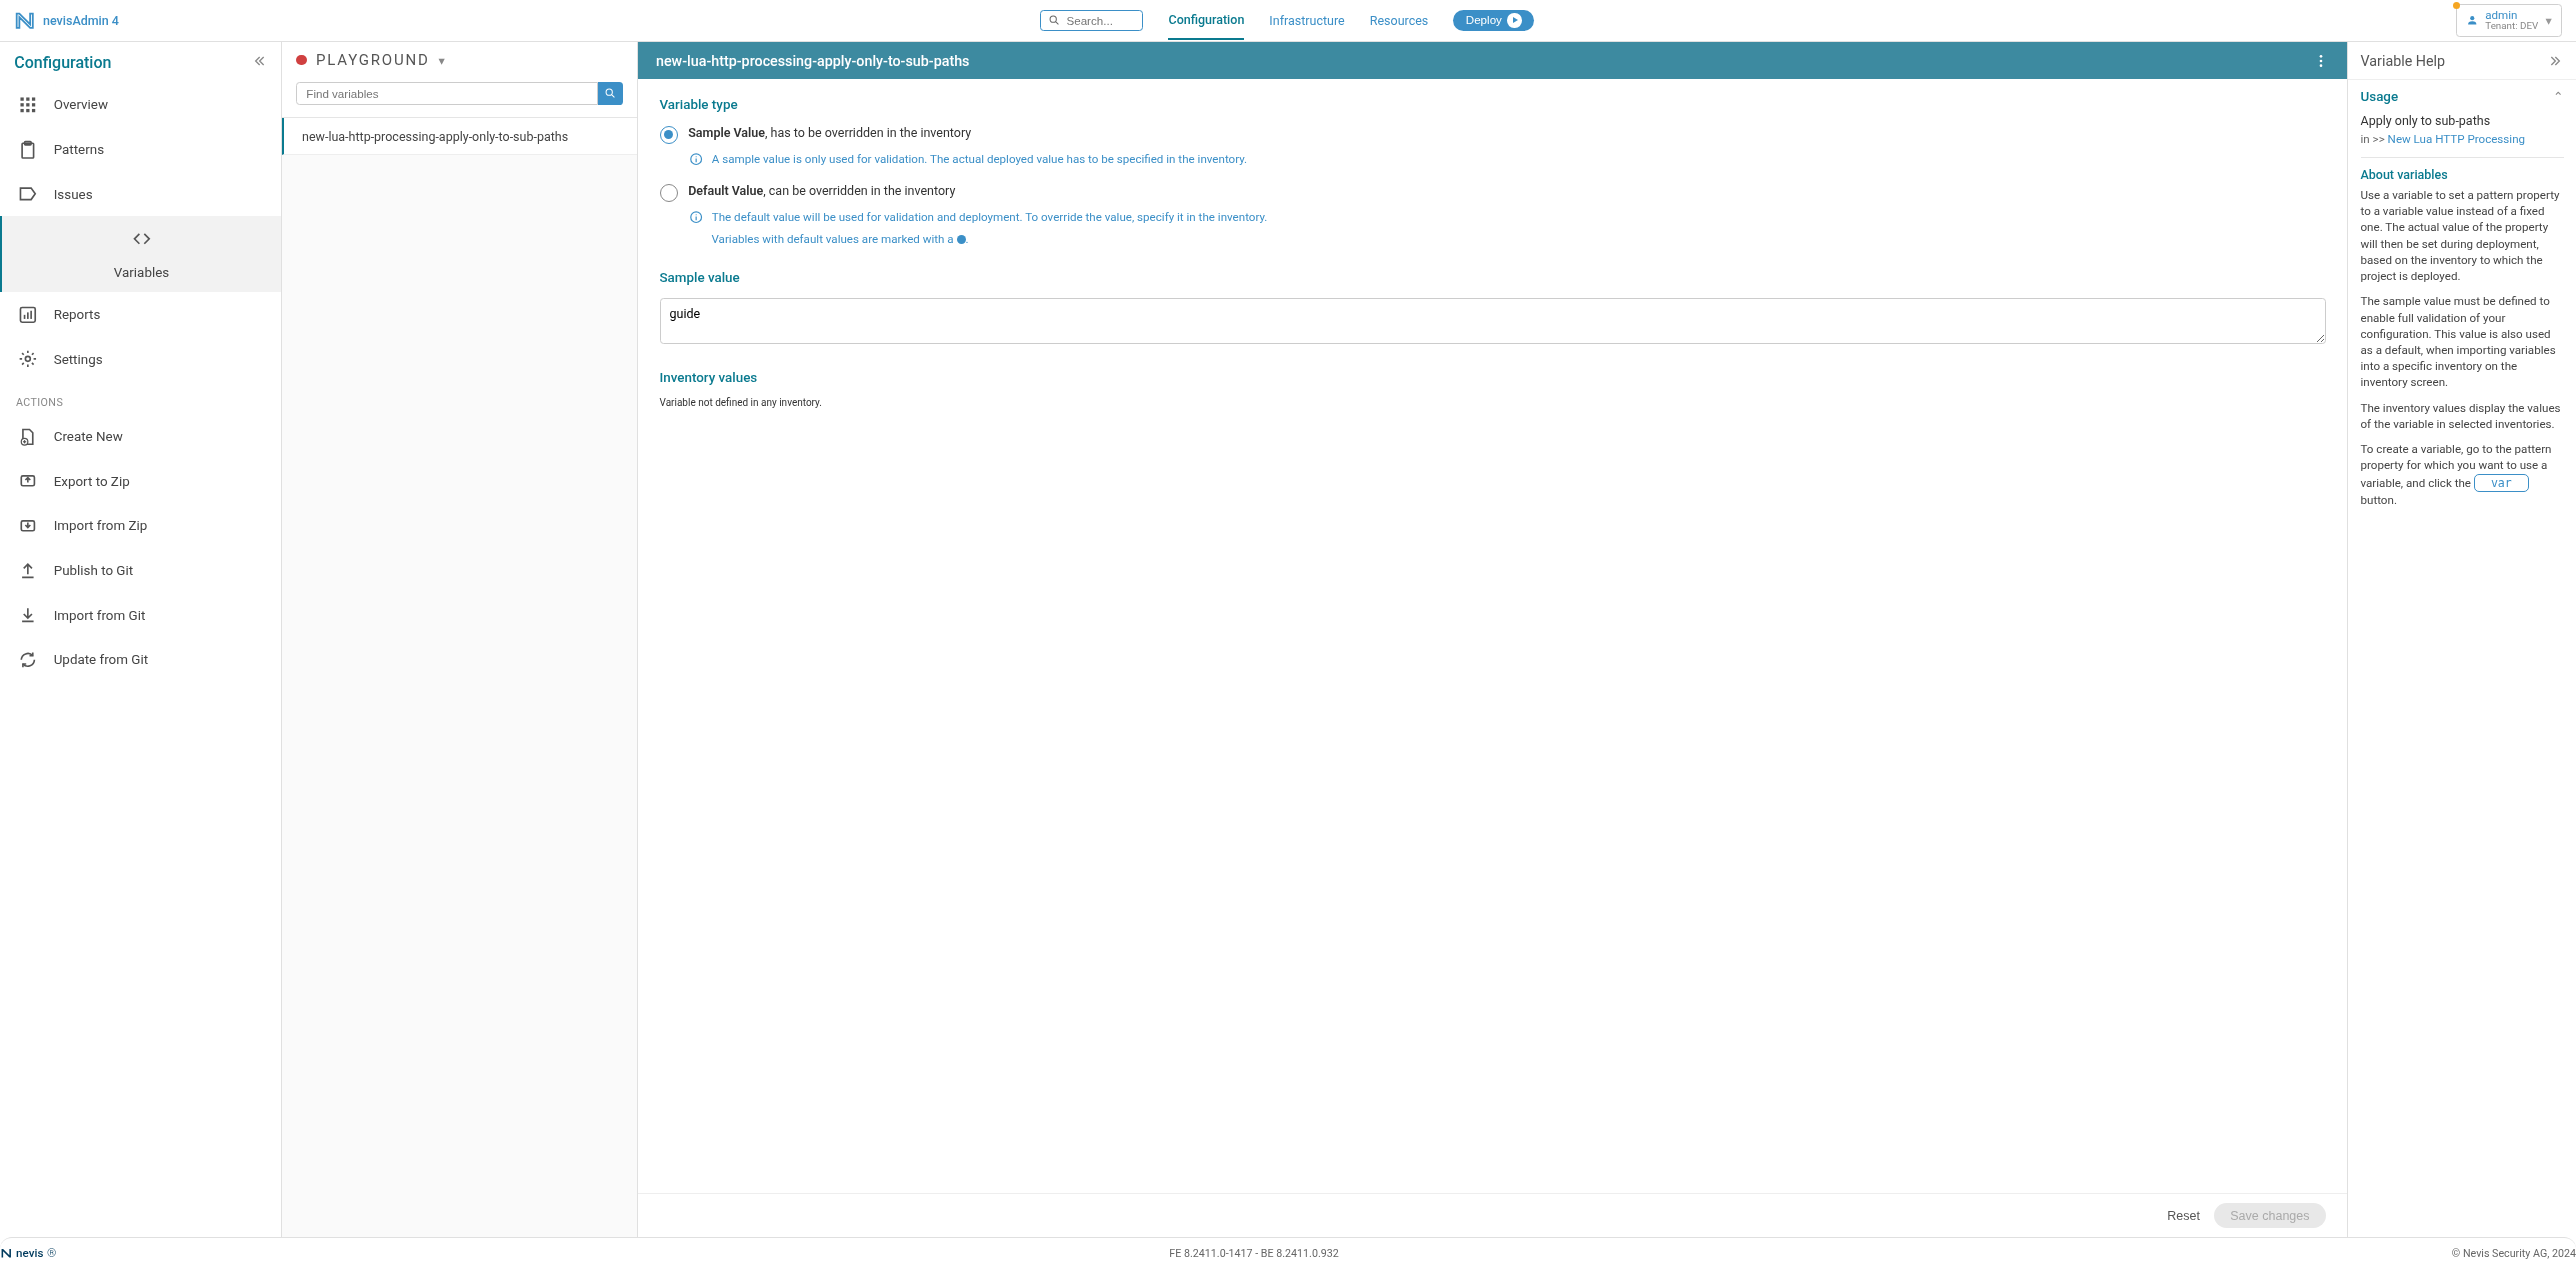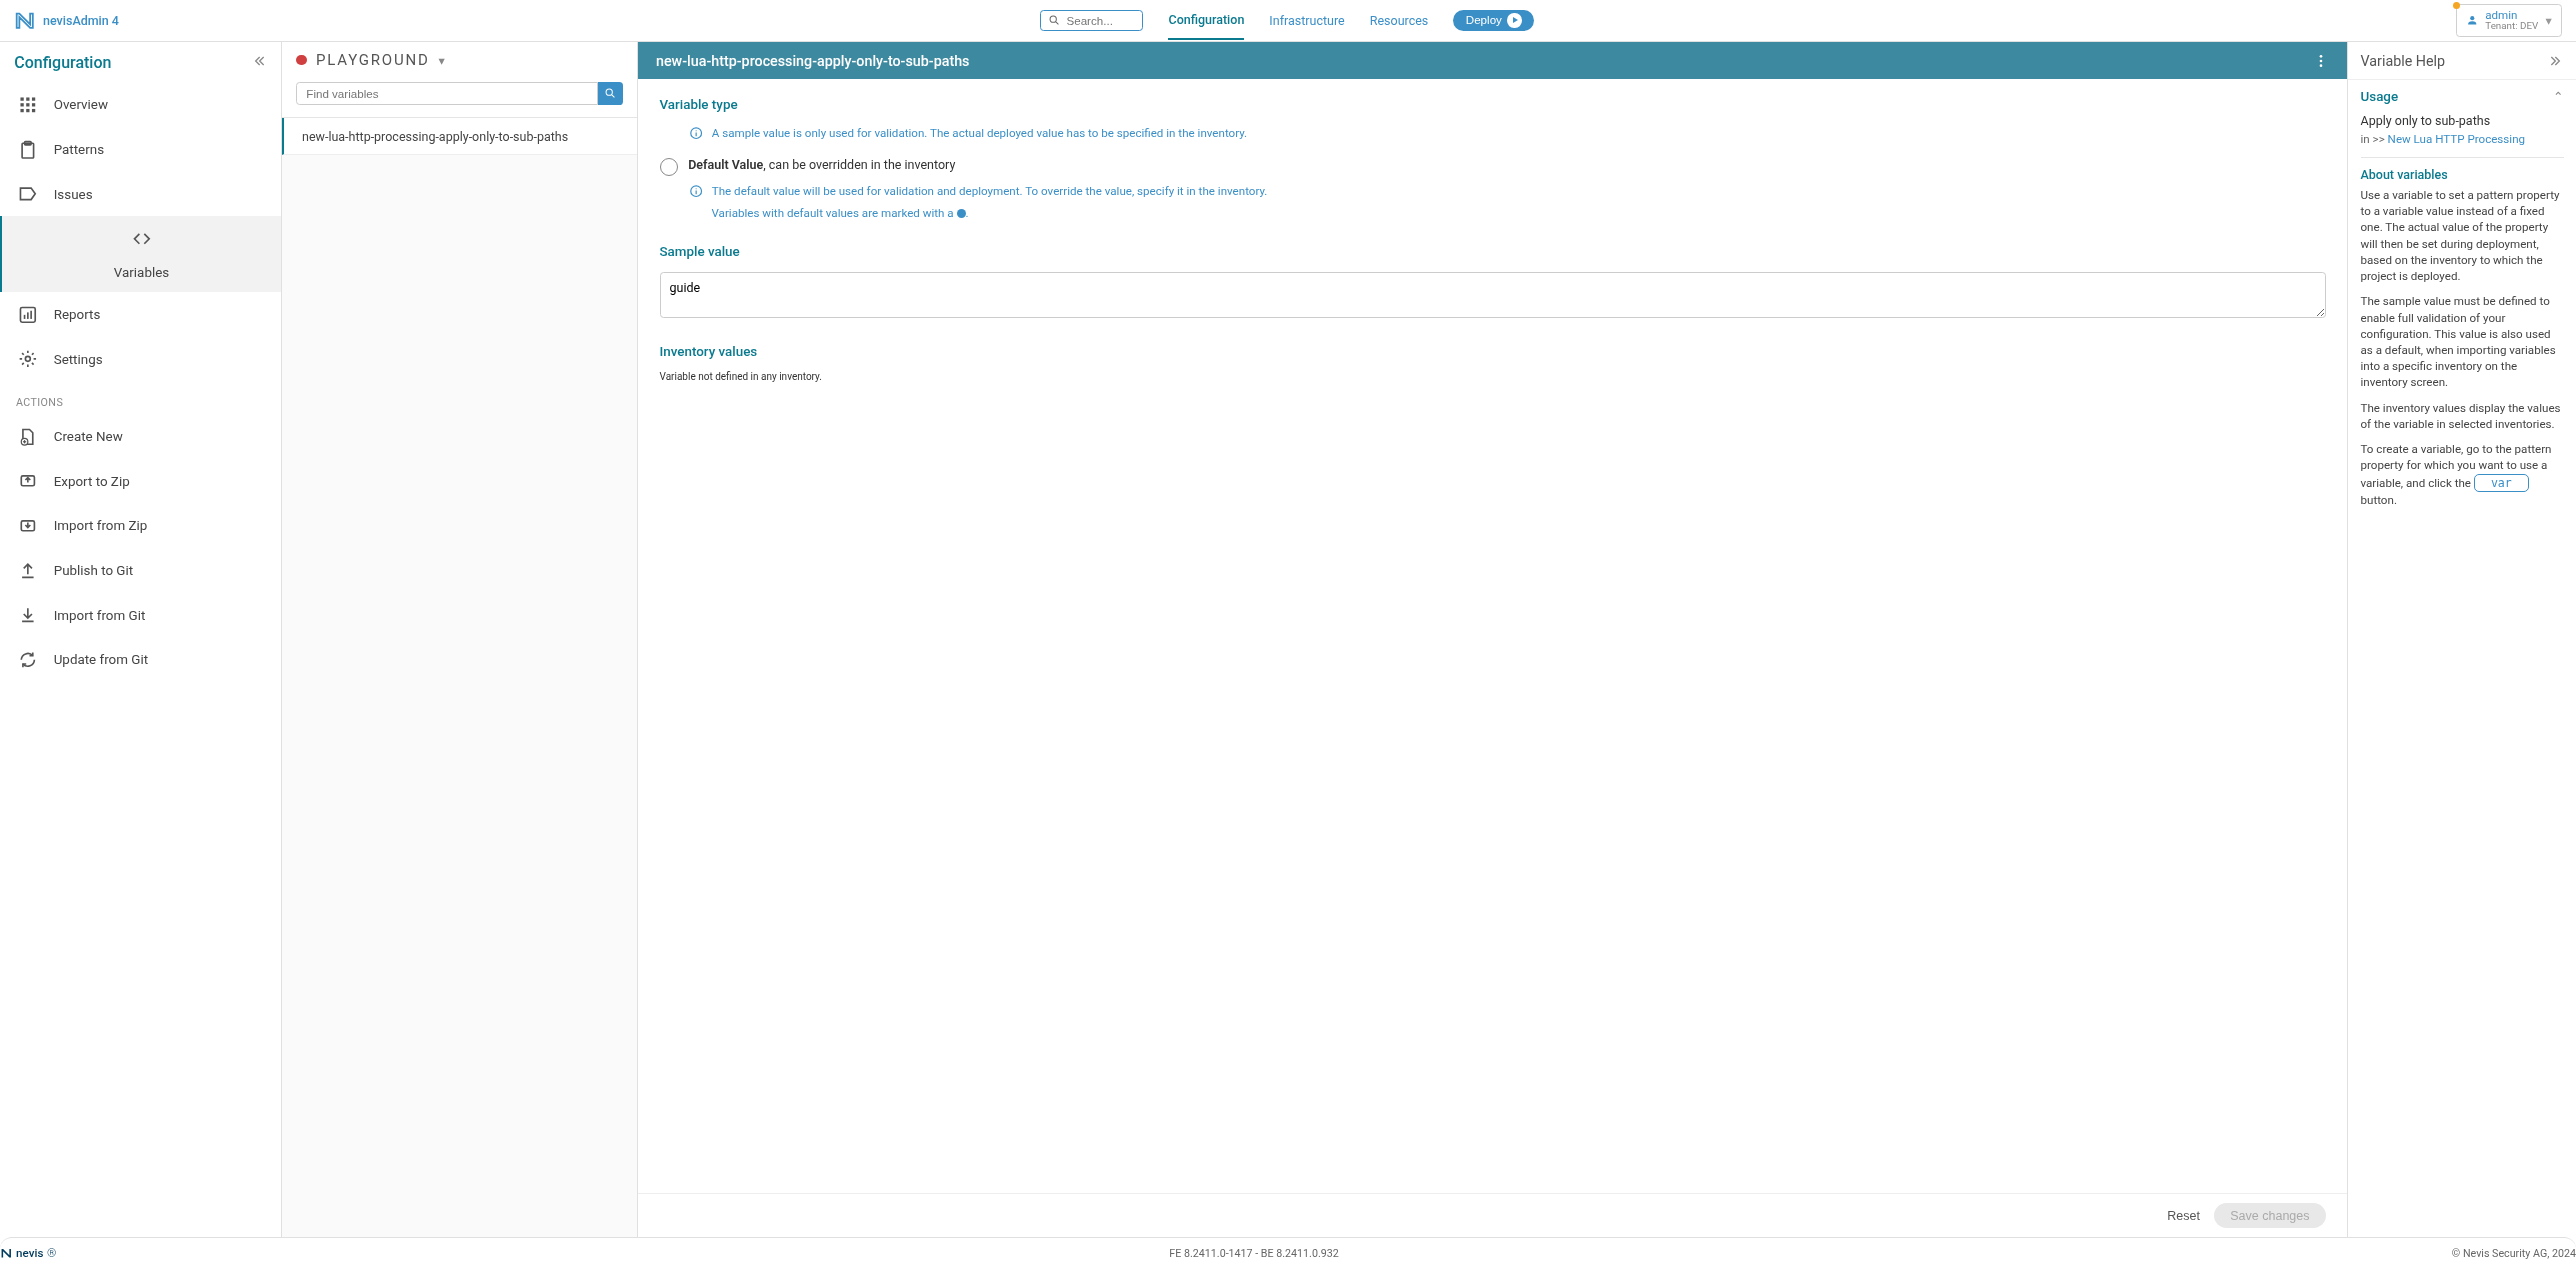--- a/index.html
+++ b/index.html
@@ -268,20 +268,24 @@
         <svg width="16" height="16" viewBox="0 0 24 24">
             <circle cx="12" cy="5" r="2" fill="currentColor"></circle>
             <circle cx="12" cy="12" r="2" fill="currentColor"></circle>
             <circle cx="12" cy="19" r="2" fill="currentColor"></circle>
           </svg>
       </div>
       <div class="detail-body">
         <div class="section-block">
           <div class="section-title">Variable type</div>
 
+          <div class="radio-row">
+            <div class="radio checked"></div>
+            <div class="radio-label"><b>Sample Value</b><span>, has to be overridden in the inventory</span></div>
+          </div>
           <div class="info-row">
             <svg viewBox="0 0 24 24">
                 <circle cx="12" cy="12" r="9" fill="none" stroke="currentColor" stroke-width="2"></circle>
                 <line x1="12" y1="11" x2="12" y2="17" stroke="currentColor" stroke-width="2"></line>
                 <circle cx="12" cy="8" r="1" fill="currentColor"></circle>
               </svg>
             <span>A sample value is only used for validation. The actual deployed value has to be specified in the inventory.</span>
           </div>
 
           <div class="radio-row">

